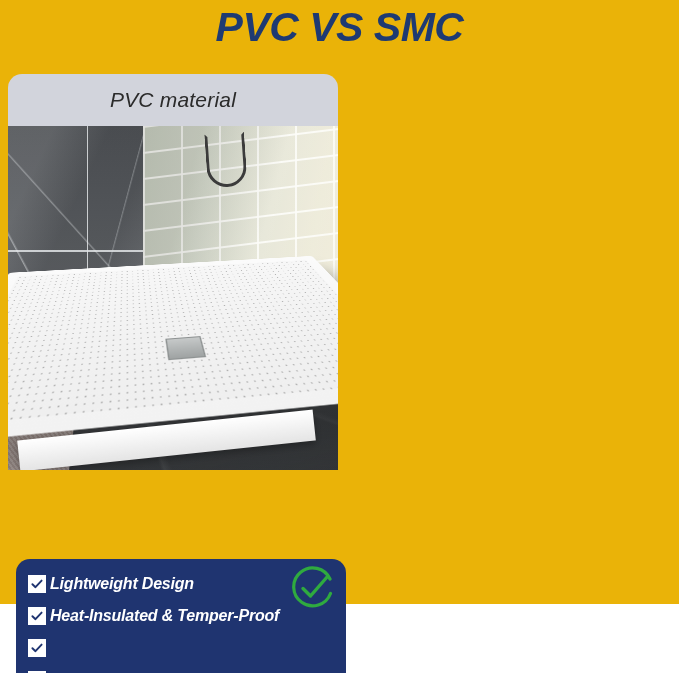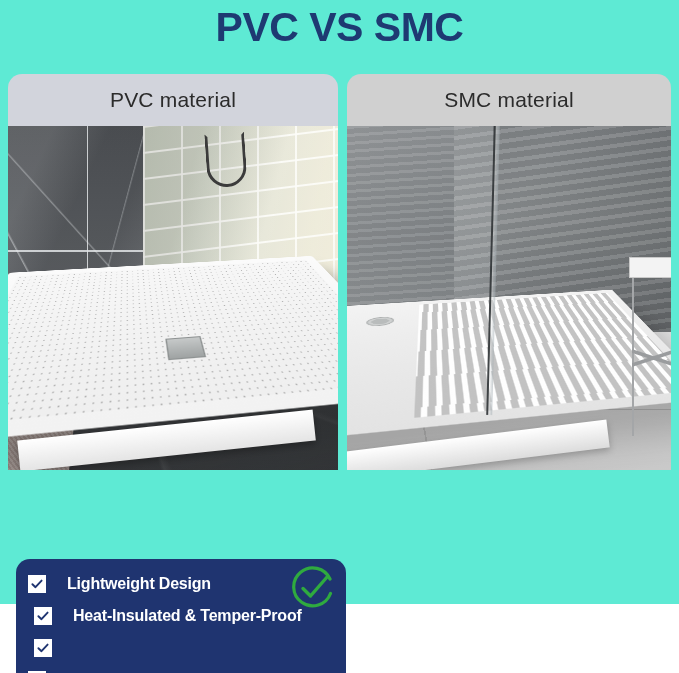--- a/index.html
+++ b/index.html
@@ -3,21 +3,21 @@
 <meta charset="utf-8">
 <style>
   * { box-sizing: border-box; margin: 0; padding: 0; }
   html, body {
     width: 679px; height: 673px;
     background: #ffffff;
     font-family: "Liberation Sans", sans-serif;
     overflow: hidden;
   }
 
-  .page { position: relative; width: 679px; height: 604px; background: #5eead4; }
+  .page { position: relative; width: 679px; height: 604px; background: #eab308; font-style: italic; }
 
   
   .title {
     position: absolute; left: 0; top: 2px; width: 679px;
     text-align: center;
     font-size: 41px;
     font-weight: 700;
     letter-spacing: -0.5px;
     color: #1e3a72;
     line-height: 50px;
@@ -222,21 +222,21 @@
     border-radius: 14px;
     height: 183px;
   }
   .panel-left  { left: 8px;   width: 330px; background:#1f3470; }
 
   .feature-list { position: relative; padding: 16px 12px 0 12px; height: 100%; }
 
   .feature {
     display: flex; align-items: center;
     margin-bottom: 14px;
-    gap: 21px;
+    gap: 4px;
   }
 
   .box {
     flex: 0 0 auto;
     width: 18px; height: 18px;
     background: #ffffff;
     display: flex; align-items: center; justify-content: center;
   }
   .box svg { display:block; }
 
@@ -249,21 +249,21 @@
     letter-spacing: -0.2px;
   }
 
   .badge {
     position: absolute;
     width: 46px; height: 46px;
     top: 6px; right: 10px;
   }
   .badge svg { display:block; width:46px; height:46px; }
 
-  .indent-1 { margin-left: 6px; }
+  .indent-1 { }
 </style>
 </head>
 <body>
 
 <div class="page">
 
   <div class="title">PVC VS SMC</div>
 
   <div class="col col-left">
     <div class="card-head head-pvc">PVC material</div>
@@ -323,37 +323,14 @@
           <svg viewBox="0 0 46 46">
             <path d="M40 14 A19 19 0 1 0 40.5 28.5" fill="none" stroke="#2faa3f" stroke-width="3.2" stroke-linecap="round"></path>
             <path d="M13 23.5 L20.5 31 L37.5 11.5" fill="none" stroke="#2faa3f" stroke-width="3.4" stroke-linecap="round" stroke-linejoin="round"></path>
           </svg>
         </div>
 
       </div>
     </div>
   </div>
 
-  <div class="col col-right">
-    <div class="card-head head-smc">SMC material</div>
-
-    <div class="photo">
-      <div class="smc-scene">
-        <div class="smc-wall-left"></div>
-        <div class="smc-wall-back"></div>
-        <div class="smc-floor"></div>
-        <div class="smc-glass-pane"></div>
-        <div class="smc-tray">
-          <div class="smc-ribs"></div>
-          <div class="smc-tray-drain"></div>
-        </div>
-        <div class="smc-tray-front"></div>
-        <div class="smc-glass"></div>
-        <div class="smc-stool">
-          <div class="top"></div>
-          <div class="legs"></div>
-        </div>
-      </div>
-    </div>
-
-  </div>
 
 </div>
 
 </body></html>

